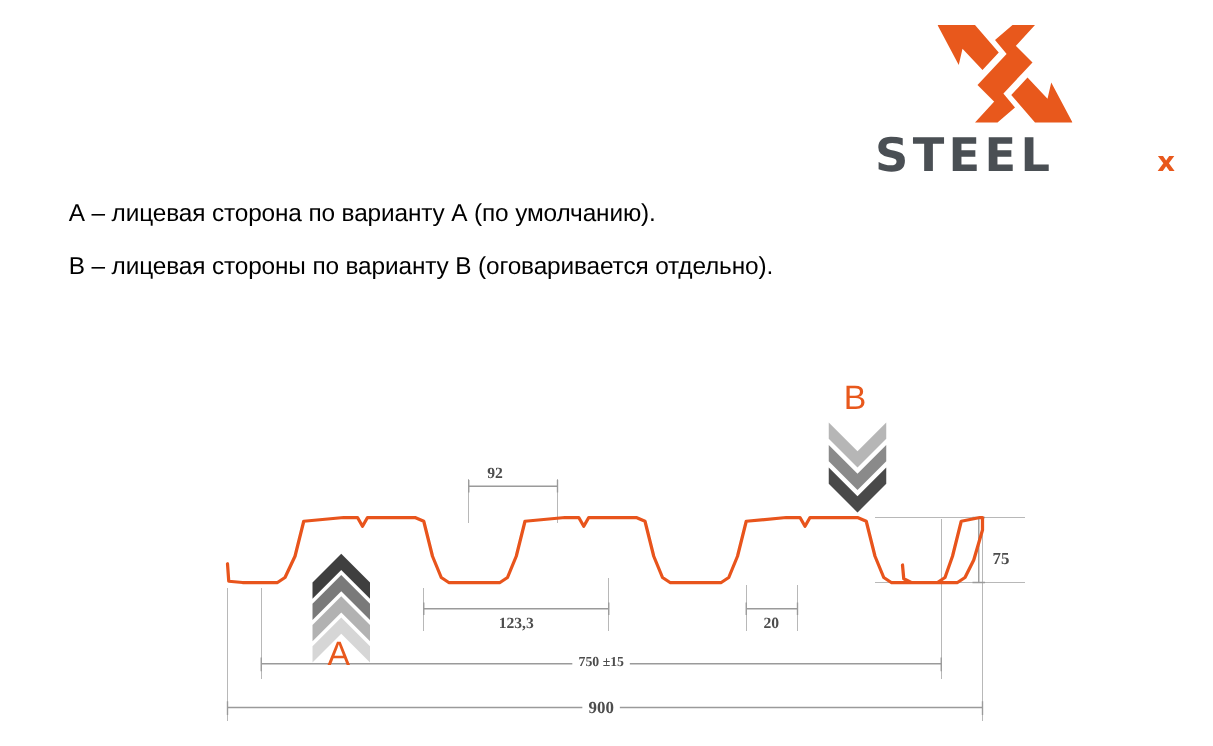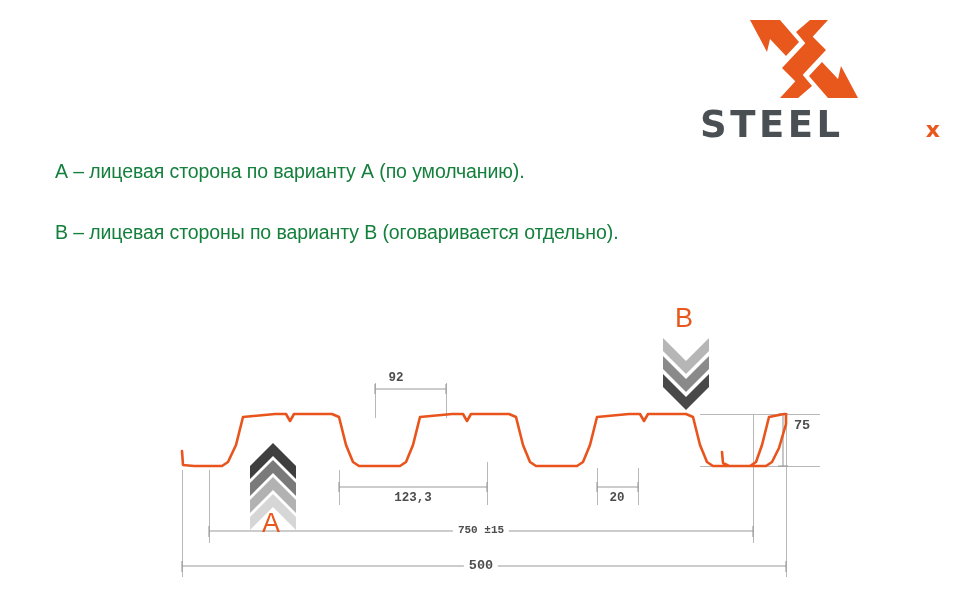--- a/index.html
+++ b/index.html
@@ -55,29 +55,29 @@
     font-weight: bold;
     color: #e8581c;
     line-height: 1;
     margin-left: 4px;
   }
 
   
   .caption {
     position: absolute;
     left: 55px;
-    color: #15803d;
+    color: #000000;
     font-family: "Liberation Sans", sans-serif;
     font-size: 19.5px;
     font-weight: 400;
     white-space: nowrap;
     letter-spacing: -0.1px;
   }
   #caption-a { top: 160px; }
-  #caption-b { top: 221px; }
+  #caption-b { top: 202px; }
 
   
   #drawing {
     position: absolute;
     left: 0;
     top: 0;
     width: 970px;
     height: 597px;
   }
 
@@ -89,36 +89,36 @@
     font-size: 27px;
     font-weight: 400;
     line-height: 1;
   }
   #marker-a-letter { left: 262px; top: 510px; }
   #marker-b-letter { left: 675px; top: 305px; }
 
   
   .dim-label {
     position: absolute;
-    font-family: Liberation Mono, monospace;
+    font-family: Liberation Serif, serif;
     font-size: 12.5px;
     font-weight: bold;
     color: #4d4d4d;
     background: #ffffff;
     padding: 0 5px;
     line-height: 1;
     white-space: nowrap;
     text-align: center;
   }
   #dim-92      { left: 396px; top: 372px; transform: translateX(-50%); }
   #dim-1875    { left: 413px; top: 492px; transform: translateX(-50%); }
   #dim-50      { left: 617px; top: 492px; transform: translateX(-50%); }
   #dim-750     { left: 481px; top: 525px; transform: translateX(-50%); font-size: 11px; }
   #dim-800     { left: 481px; top: 559px; transform: translateX(-50%); font-size: 13.5px; }
-  #dim-75      { left: 789px; top: 419px; font-size: 13.5px; }
+  #dim-75      { left: 789px; top: 440px; font-size: 13.5px; }
 </style>
 </head>
 <body>
 
 <div id="logo">
   <svg id="logo-mark" viewBox="0 0 108 82">
     <g fill="#e8581c">
       <path d="M0 2 L30 2 L49 24 L36 38 L20 21 L17 34 Z"></path>
       <path d="M108 2 L78 2 L56 26 L46 14 L60 2 Z"></path>
       <path d="M0 80 L30 80 L52 56 L62 68 L48 80 Z"></path>
@@ -228,14 +228,14 @@
   </g>
 </svg>
 
 <div class="marker-letter" id="marker-a-letter">А</div>
 <div class="marker-letter" id="marker-b-letter">В</div>
 
 <div class="dim-label" id="dim-92">92</div>
 <div class="dim-label" id="dim-1875">123,3</div>
 <div class="dim-label" id="dim-50">20</div>
 <div class="dim-label" id="dim-750">750 ±15</div>
-<div class="dim-label" id="dim-800">500</div>
+<div class="dim-label" id="dim-800">900</div>
 <div class="dim-label" id="dim-75">75</div>
 
 </body></html>

